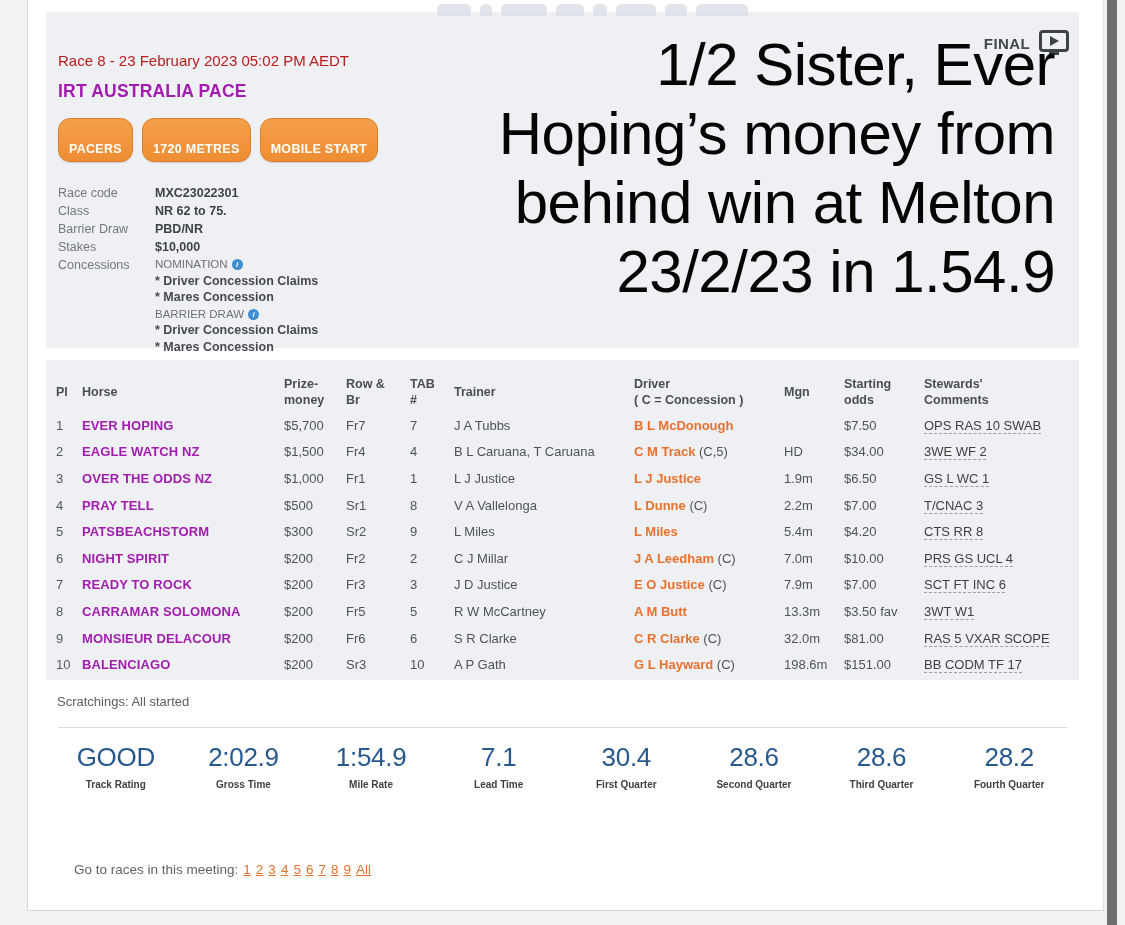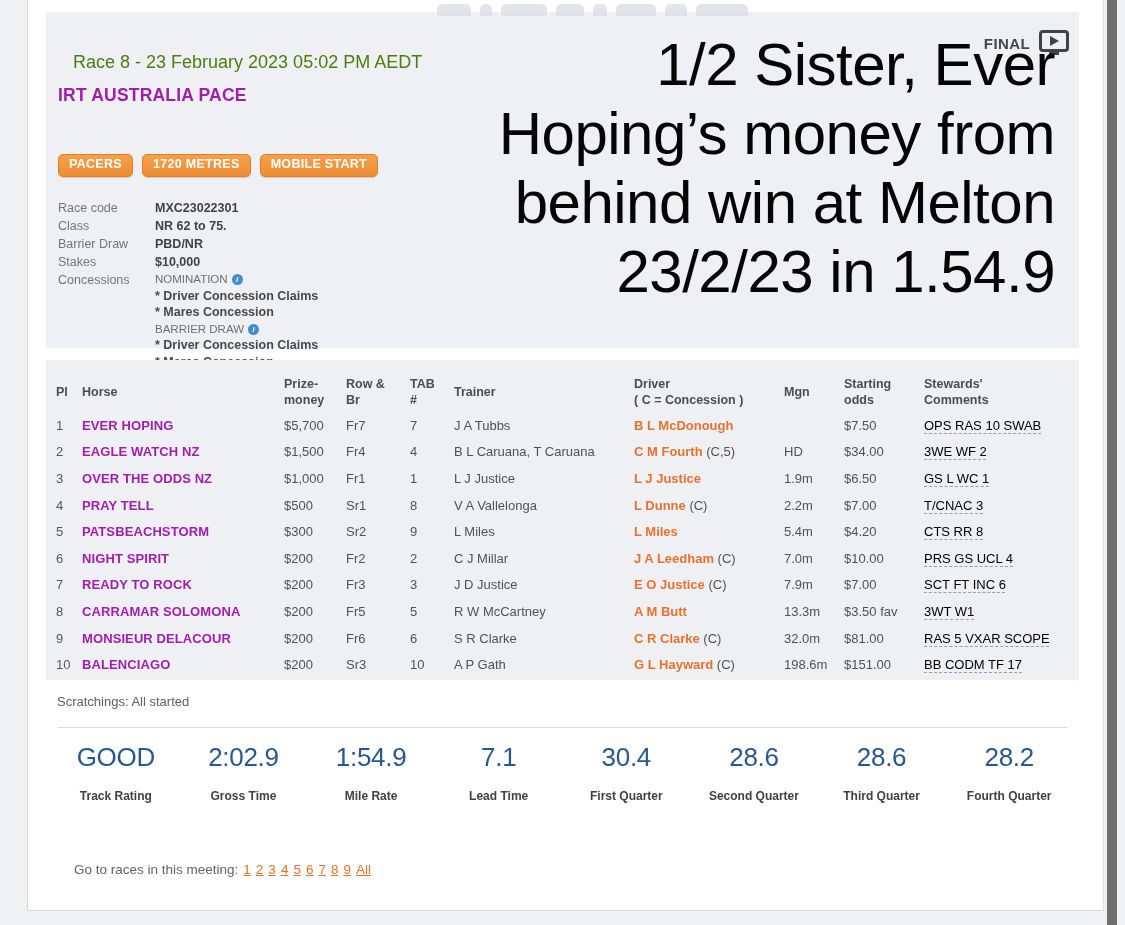--- a/index.html
+++ b/index.html
@@ -15,26 +15,26 @@
   
   .scroll-gutter { position:absolute; left:1104px; top:0; width:14px; height:925px; background:#f3f3f3; }
   .scroll-thumb  { position:absolute; left:1107px; top:0; width:10px; height:925px; background:#6f6f6f; }
 
   
   .panel { position:absolute; left:18px; width:1033px; background:#eef0f4; }
   .panel-info  { top:12px;  height:336px; }
   .panel-table { top:360px; height:320px; }
 
   
-  .race-line { padding:40px 0 0 27px; font-size:18px; color:#4d7c0f; }
+  .race-line { padding:40px 0 0 12px; font-size:15px; color:#b91c1c; }
   .race-name { margin:12px 0 0 12px; font-size:17.5px; font-weight:bold; color:#a21caf; letter-spacing:.2px; }
   .badges { margin:16px 0 0 12px; display:flex; gap:9px; }
-  .badge { background:linear-gradient(#f5a04a,#ee8d33); border:1px solid #dd7f24; border-radius:5px;
-           color:#ffffff; font-size:12.5px; font-weight:bold; padding:2px 10px 5px 10px; letter-spacing:.3px;
-           box-shadow:0 1px 1px rgba(0,0,0,.15);margin-top:32px; }
+  .badge { background:linear-gradient(#f5a04a,#ee8d33); border:1px solid #dd7f24; border-radius:12px;
+           color:#ffffff; font-size:12.5px; font-weight:bold; padding:23px 10px 5px 10px; letter-spacing:.3px;
+           box-shadow:0 1px 1px rgba(0,0,0,.15); }
   .details { margin:22px 0 0 12px; font-size:12.5px; }
   .detail-row { display:flex; line-height:18px; }
   .detail-label { width:97px; flex-shrink:0; color:#73777b; }
   .detail-value { color:#3f4347; font-weight:bold; }
   .conc-lines { line-height:16.5px; }
   .conc-section { color:#6d7175; font-weight:normal; font-size:11.5px; }
   .conc-bold { color:#46494d; font-weight:bold; font-size:12.5px; }
   .info-icon { display:inline-block; width:11px; height:11px; border-radius:50%; background:#3d8fd1;
                color:#fff; font-size:8px; font-weight:bold; text-align:center; line-height:11px;
                vertical-align:1px; margin-left:4px; font-style:italic; }
@@ -57,27 +57,27 @@
   
   .tgrid { display:grid; grid-template-columns:26px 202px 62px 64px 44px 180px 150px 60px 80px auto;
            align-items:center; }
   .thead { padding:12px 16px 0 10px; min-height:52px; font-size:12.5px; font-weight:bold; color:#4a4e52;
            white-space:pre-line; line-height:16px; }
   .trow { padding:0 16px 0 10px; height:26.6px; font-size:13px; color:#4f5357; }
   .c-pl { color:#55595d; }
   .c-horse { color:#a21caf; font-weight:bold; letter-spacing:.1px; }
   .driver-name { color:#e9712e; font-weight:bold; }
   .driver-note { color:#4f5357; font-weight:normal; }
-  .c-comments span { text-decoration:underline dashed #9aa0a6 1px; text-underline-offset:3px; color:#000000; }
+  .c-comments span { text-decoration:underline dashed #9aa0a6 1px; text-underline-offset:3px; color:#404040; }
   .scratchings { margin:16px 0 0 11px; font-size:13px; color:#5b5f63; }
   .divider { margin:18px 12px 0 12px; border-top:1px solid #d9dadf; }
   .stats { display:flex; margin-top:14px; padding:0 6px; }
   .stat { flex:1; text-align:center; }
   .stat-value { font-size:26px; color:#27588f; letter-spacing:-.3px; }
-  .stat-label { margin-top:16px; font-size:12px; font-weight:bold; color:#3e4246; }
+  .stat-label { margin-top:6px; font-size:10px; font-weight:bold; color:#3e4246; }
 
   
   .goto { position:absolute; left:46px; top:862px; font-size:13.5px; color:#5f6368; }
   .goto a { color:#e8702d; text-decoration:underline; margin-left:5px; cursor:pointer; }
 </style>
 </head>
 <body>
 
 <div id="stage">
   <div class="card">
@@ -150,21 +150,21 @@
             <div class="c-odds">$7.50</div>
             <div class="c-comments"><span>OPS RAS 10 SWAB</span></div>
           </div>
           <div class="tgrid trow">
             <div class="c-pl">2</div>
             <div class="c-horse">EAGLE WATCH NZ</div>
             <div class="c-prize">$1,500</div>
             <div class="c-rowbr">Fr4</div>
             <div class="c-tab">4</div>
             <div class="c-trainer">B L Caruana, T Caruana</div>
-            <div class="c-driver"><span class="driver-name">C M Fourth</span><span class="driver-note"> (C,5)</span></div>
+            <div class="c-driver"><span class="driver-name">C M Track</span><span class="driver-note"> (C,5)</span></div>
             <div class="c-mgn">HD</div>
             <div class="c-odds">$34.00</div>
             <div class="c-comments"><span>3WE WF 2</span></div>
           </div>
           <div class="tgrid trow">
             <div class="c-pl">3</div>
             <div class="c-horse">OVER THE ODDS NZ</div>
             <div class="c-prize">$1,000</div>
             <div class="c-rowbr">Fr1</div>
             <div class="c-tab">1</div>

